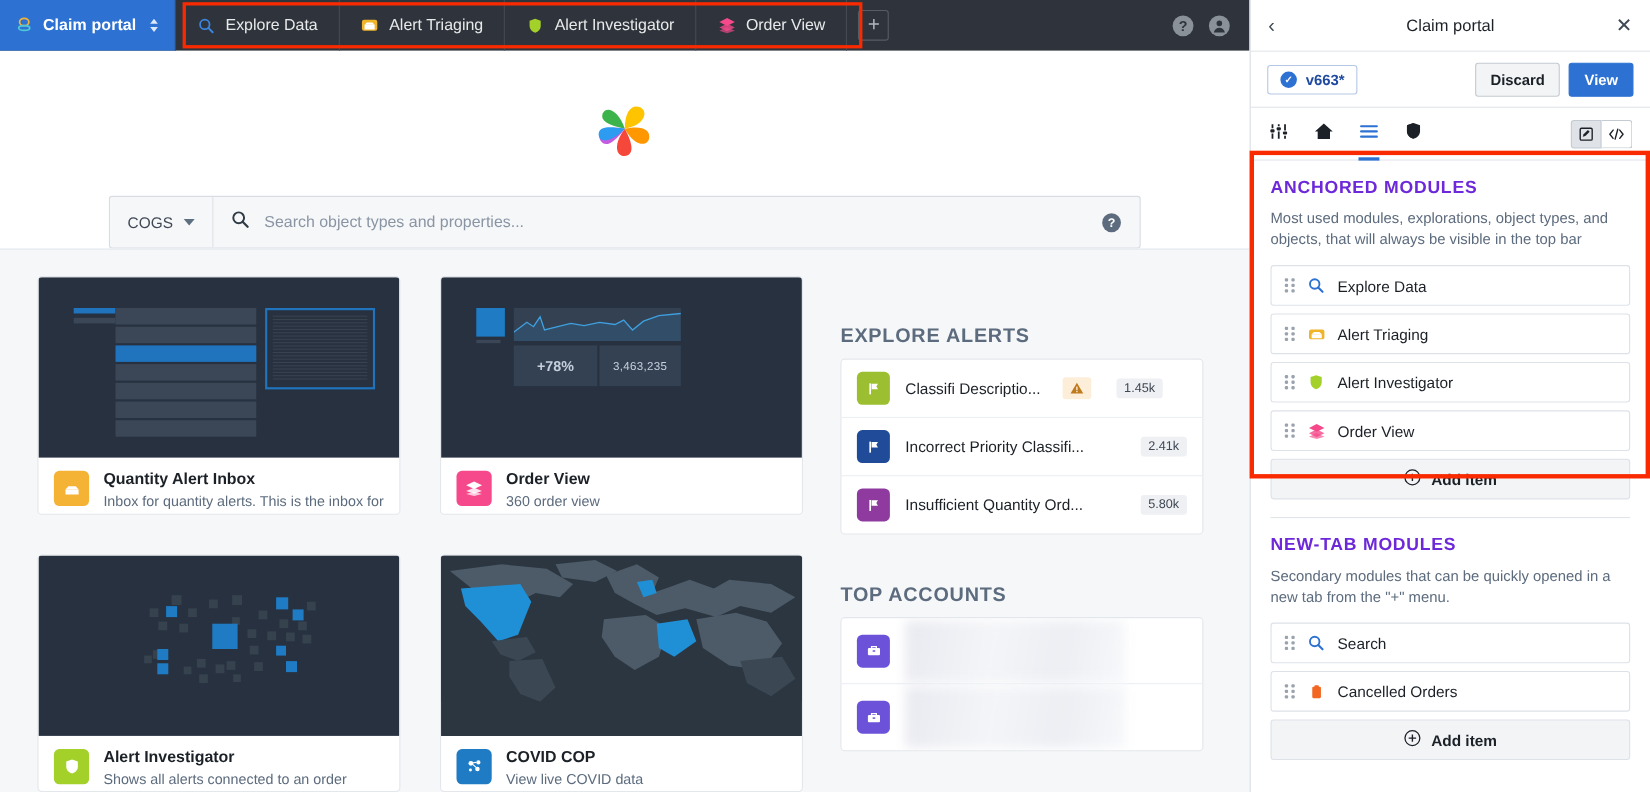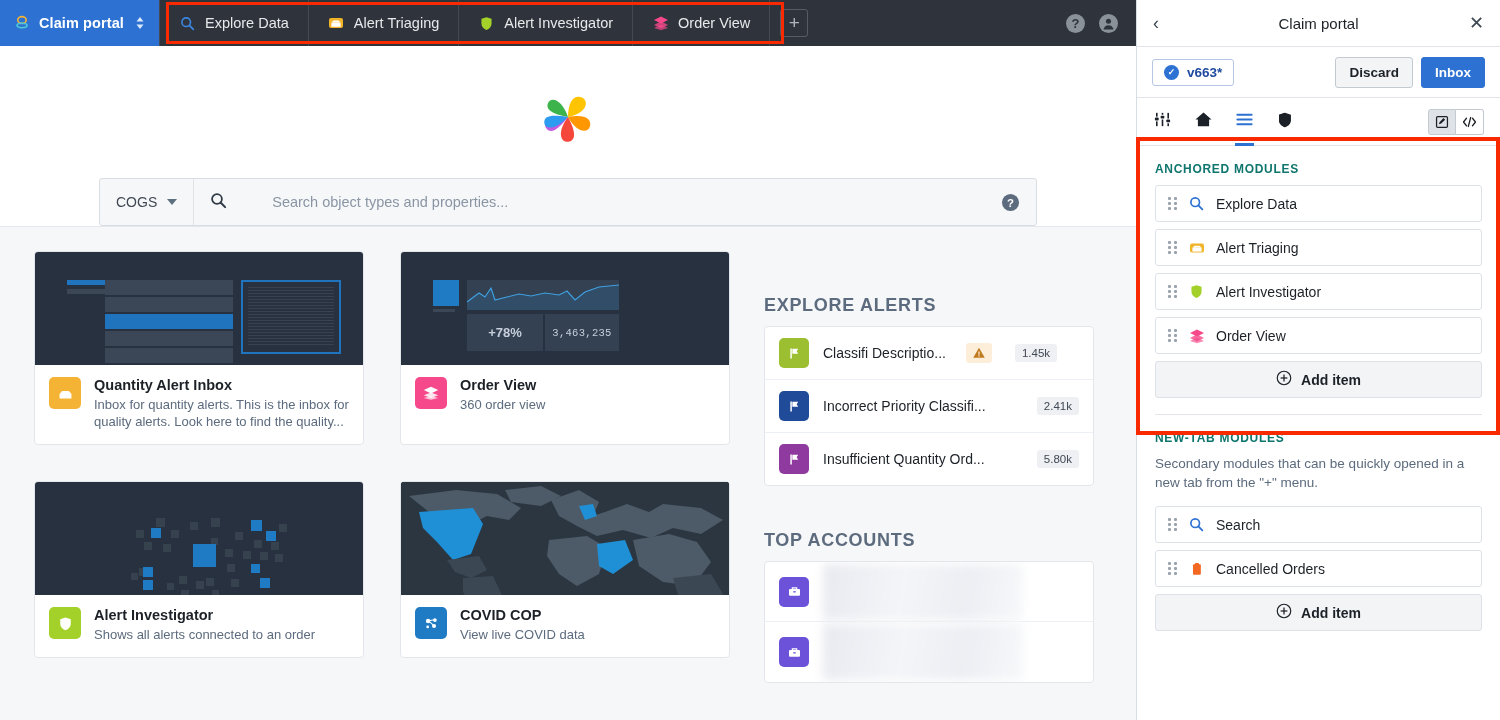--- a/index.html
+++ b/index.html
@@ -37,30 +37,30 @@
   .hero { padding-top:44px; display:flex; flex-direction:column; align-items:center; flex-shrink:0; }
   .wheel { width:54px; height:54px; border-radius:50%; position:relative; overflow:hidden; }
 
   
   .searchbar { margin-top:34px; width:938px; height:48px; display:flex; align-items:stretch;
                border:1px solid #d8dde3; border-radius:3px; background:#f6f7f9; overflow:hidden; }
   .sb-scope { display:flex; align-items:center; gap:10px; padding:0 16px; color:#404854; font-size:14px;
               border-right:1px solid #dfe3e8; cursor:pointer; }
   .sb-caret { width:0;height:0;border-left:5px solid transparent;border-right:5px solid transparent;border-top:6px solid #5c7080; }
   .sb-field { flex:1; display:flex; align-items:center; gap:13px; padding:0 16px; cursor:text; }
-  .sb-placeholder { color:#8a95a4; font-size:14.5px;margin-left:32px; }
+  .sb-placeholder { color:#8a95a4; font-size:14.5px; }
   .sb-help { display:flex; align-items:center; padding-right:16px; }
 
   
   .content { flex:1; background:#f6f7f9; border-top:1px solid #e4e8ee; padding:24px 34px 0 34px;
              display:flex; gap:34px; overflow:hidden; }
   .col-cards { display:grid; grid-template-columns: 330px 330px; gap:36px 36px; align-content:start; }
   .card { background:#ffffff; border:1px solid #e3e7ec; border-radius:4px; overflow:hidden; cursor:pointer;
           box-shadow:0 0 0 0 rgba(0,0,0,0); }
-  .card-thumb { height:113px; background:#273140; position:relative; overflow:hidden;text-align:right; }
+  .card-thumb { height:164px; background:#273140; position:relative; overflow:hidden;text-align:right; }
   .card-body { padding:12px 14px 14px 14px; display:flex; gap:13px; align-items:flex-start; }
   .card-appicon { width:32px; height:32px; border-radius:5px; display:flex; align-items:center; justify-content:center; flex-shrink:0; }
   .card-title { font-size:14.5px; font-weight:700; color:#1c2127; margin-bottom:3px; }
   .card-desc { font-size:13px; color:#5c6b7d; line-height:17px; }
 
   
   .t-rows { position:absolute; left:70px; top:28px; }
   .t-rows .r { width:128px; height:15px; background:#3b4757; margin-bottom:2px; }
   .t-rows .r.sel { background:#2073bd; }
   .t-side { position:absolute; left:32px; top:28px; }
@@ -68,21 +68,21 @@
   .t-side .s.b { background:#2073bd; }
   .t-doc { position:absolute; left:206px; top:28px; width:100px; height:74px; border:2px solid #2073bd; padding:5px; }
   .t-doc .l { height:1px; background:#38434f; margin-bottom:2px; }
 
   .t-sq { position:absolute; left:32px; top:28px; width:26px; height:26px; background:#1f7cc4; }
   .t-sq-u { position:absolute; left:32px; top:57px; width:22px; height:3px; background:#3b4757; }
   .t-chart { position:absolute; left:66px; top:28px; width:152px; height:30px; background:#344152; overflow:hidden; }
   .t-stat { position:absolute; top:62px; height:37px; background:#344152; display:flex; align-items:center; justify-content:center;
             color:#c6cfdb; font-size:13px; font-weight:700; }
   .t-stat.a { left:66px; width:76px; }
-  .t-stat.b { left:144px; width:74px; font-weight:400; font-size:10.5px; letter-spacing:.3px;font-family:Liberation Mono, monospace; }
+  .t-stat.b { left:144px; width:74px; font-weight:400; font-size:10.5px; letter-spacing:.3px; }
 
   .t-graph { position:absolute; inset:0; }
   .t-graph .n { position:absolute; background:#37424f; }
   .t-graph .n.hi { background:#1f7cc4; }
 
   .t-map { position:absolute; inset:0; background:#2b3641; }
 
   
   .col-lists { width:330px; }
   .sec-title { font-size:18px; font-weight:700; color:#5c6b7d; letter-spacing:.7px; margin-bottom:10px;margin-top:44px; }
@@ -118,21 +118,21 @@
                 gap:22px; flex-shrink:0; position:relative; }
   .ptab { height:48px; display:flex; align-items:center; cursor:pointer; position:relative; }
   .ptab .bar { position:absolute; bottom:0; left:0; right:0; height:3px; background:#2d72d2; }
   .ptools { margin-left:auto; display:flex; }
   .ptool { width:28px; height:26px; border:1px solid #c4cad1; display:flex; align-items:center; justify-content:center; cursor:pointer; }
   .ptool.on { background:#dfe3e8; border-radius:3px 0 0 3px; }
   .ptool.off { border-left:none; border-radius:0 3px 3px 0; }
 
   .panel-body { flex:1; overflow:hidden; position:relative; padding:0 14px; }
   .grp { padding:16px 4px 6px 4px; }
-  .grp-title { font-size:12px; font-weight:700; color:#0f766e; letter-spacing:.7px; margin-bottom:9px; }
+  .grp-title { font-size:16px; font-weight:700; color:#6d28d9; letter-spacing:.7px; margin-bottom:9px; }
   .grp-desc { font-size:13.5px; color:#5c6b7d; line-height:19px; margin-bottom:14px; }
   .mod-item { display:flex; align-items:center; gap:11px; border:1px solid #dde2e8; border-radius:3px;
               padding:9px 12px; margin-bottom:7px; background:#fff; cursor:pointer; }
   .drag { width:9px; height:14px; flex-shrink:0; display:grid; grid-template-columns:3px 3px; grid-template-rows:repeat(3,3px);
           gap:2px 3px; cursor:grab; }
   .drag i { background:#9aa3ad; border-radius:1px; display:block; width:3px; height:3px; }
   .mod-icon { width:17px; height:17px; display:flex; align-items:center; justify-content:center; flex-shrink:0; }
   .mod-label { font-size:14px; color:#1c2127; }
   .add-btn { width:100%; border:1px solid #dde2e8; background:#f2f4f6; border-radius:3px; padding:8px;
              display:flex; align-items:center; justify-content:center; gap:9px; font-size:14px; color:#1c2127;
@@ -507,21 +507,21 @@
       <div class="panel-close">✕</div>
     </div>
 
     <div class="panel-ver">
       <div class="ver-chip">
         <span class="ver-check">✓</span>
         <span>v663*</span>
       </div>
       <div style="margin-left:auto; display:flex; gap:8px;">
         <div class="btn">Discard</div>
-        <div class="btn primary">Inbox</div>
+        <div class="btn primary">View</div>
       </div>
     </div>
 
     <div class="panel-tabs">
       <div class="ptab">
         <span>
           <svg viewBox="0 0 20 20" width="19" height="19">
               <g stroke="#1c2127" stroke-width="1.7">
                 <line x1="4" y1="3" x2="4" y2="7"></line>
                 <line x1="4" y1="12" x2="4" y2="17"></line>
@@ -582,20 +582,21 @@
               </g>
             </svg>
         </div>
       </div>
     </div>
 
     <div class="panel-body">
 
       <div class="grp">
         <div class="grp-title">ANCHORED MODULES</div>
+        <div class="grp-desc">Most used modules, explorations, object types, and objects, that will always be visible in the top bar</div>
 
         <div class="mod-item">
           <span class="drag">
               <i></i>
               <i></i>
               <i></i>
               <i></i>
               <i></i>
               <i></i>
             </span>

